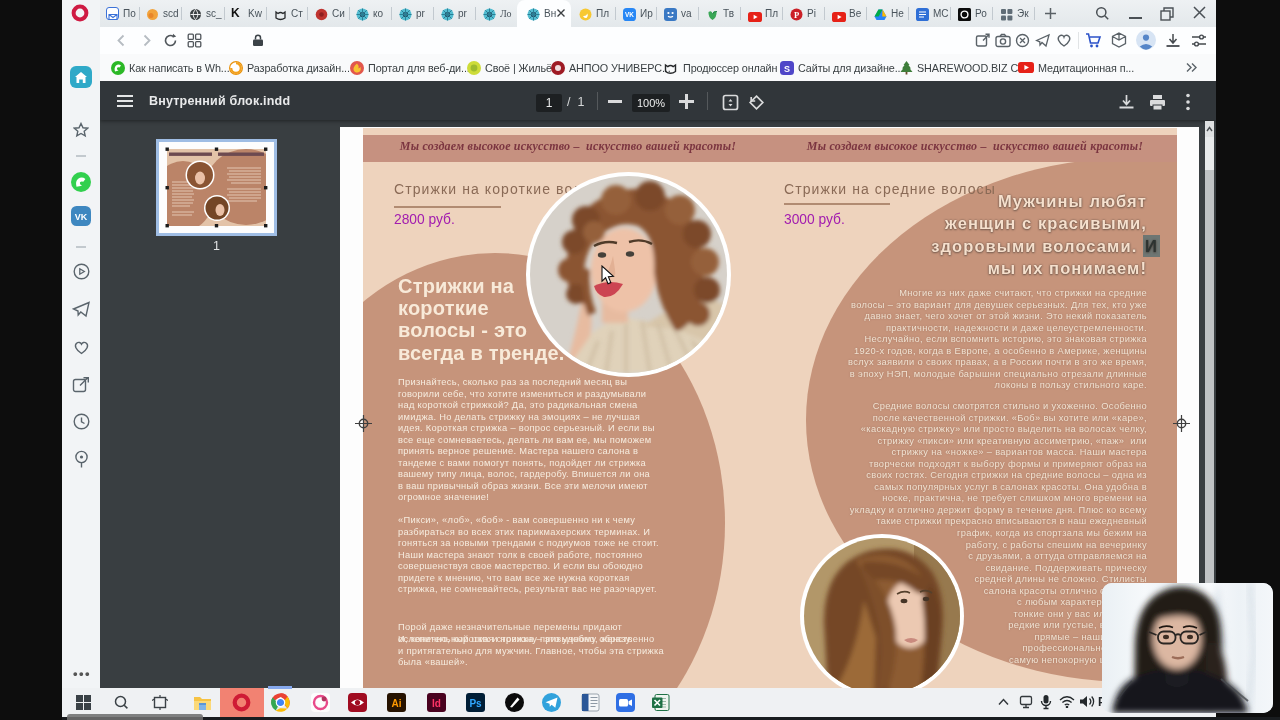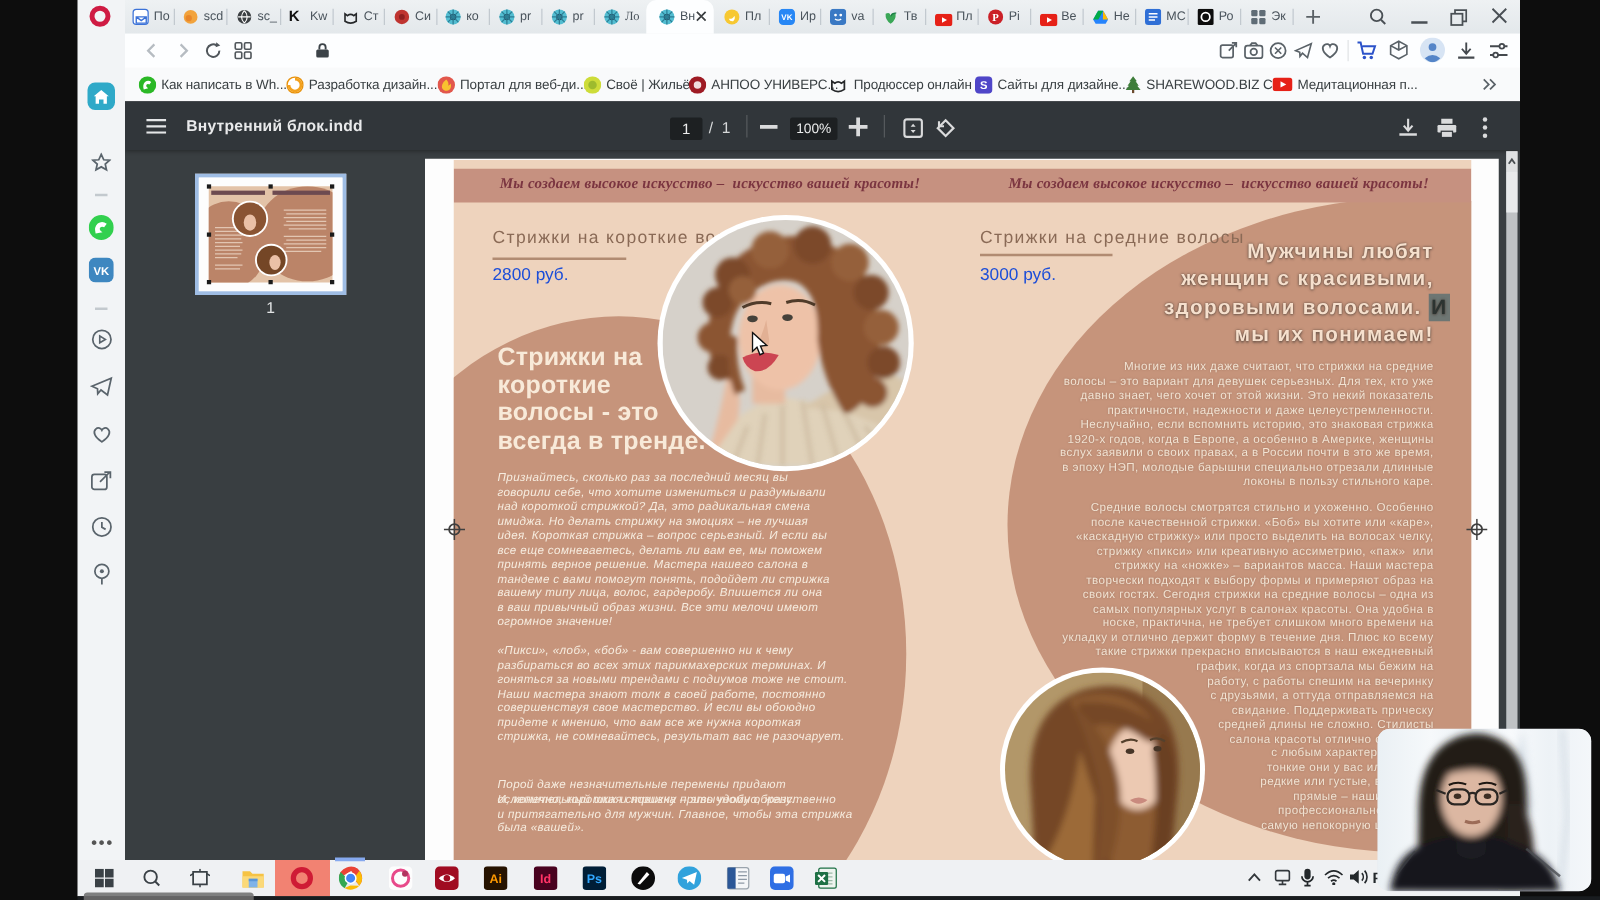--- a/index.html
+++ b/index.html
@@ -4,27 +4,27 @@
   * { margin:0; padding:0; box-sizing:border-box; }
   html,body { width:1280px; height:720px; overflow:hidden; background:#0d0d0d;
     font-family:"Liberation Sans", sans-serif; }
   .abs { position:absolute; }
   #stage { position:relative; width:1280px; height:720px; }
 
   
   .bandtxt { font-family:"Liberation Serif", serif; font-style:italic; font-weight:bold;
     font-size:12px; color:#7b3540; text-align:center; letter-spacing:.2px; }
   .smallhead { font-size:14px; color:#8a6a56; letter-spacing:1.1px; }
-  .price { font-size:13.8px; color:#1d4ed8; }
+  .price { font-size:13.8px; color:#a21caf; }
   .bighead { font-size:20px; font-weight:bold; color:#f8ead9; line-height:22.2px; letter-spacing:.2px; white-space:nowrap; }
   .bigheadR { font-size:16.5px; font-weight:bold; color:#f6e0cd; line-height:22.4px;
     text-align:right; letter-spacing:1.1px; white-space:nowrap;
     text-shadow:0 0 2px rgba(74,62,55,.8), 0 1px 2px rgba(74,62,55,.55); }
   .ibox { display:inline-block; background:#6e7673; color:#2c3331; padding:0 2px; margin-right:-13px; }
-  .bodyL { font-size:9.3px; color:#f6ecdf; line-height:11.55px; letter-spacing:.3px; white-space:nowrap;font-style:italic; }
+  .bodyL { font-size:9.3px; color:#f6ecdf; line-height:11.55px; letter-spacing:.3px; white-space:nowrap; }
   .bodyR { font-size:9.3px; color:#f2e3d3; line-height:11.55px; text-align:right; letter-spacing:.35px; white-space:nowrap; text-shadow:0 0 1.5px rgba(130,92,74,.55); }
 
   
   .tsep { top:7px; width:1px; height:13px; background:#c2c9cf; }
   .fav  { top:7px; width:13px; height:13px; }
   .tlab { top:7.5px; font-size:10px; color:#49535b; width:16px; overflow:hidden; white-space:nowrap; }
   .blab { top:7.5px; font-size:10.8px; color:#3a4043; letter-spacing:-.1px; }
 </style>
 </head>
 <body>

